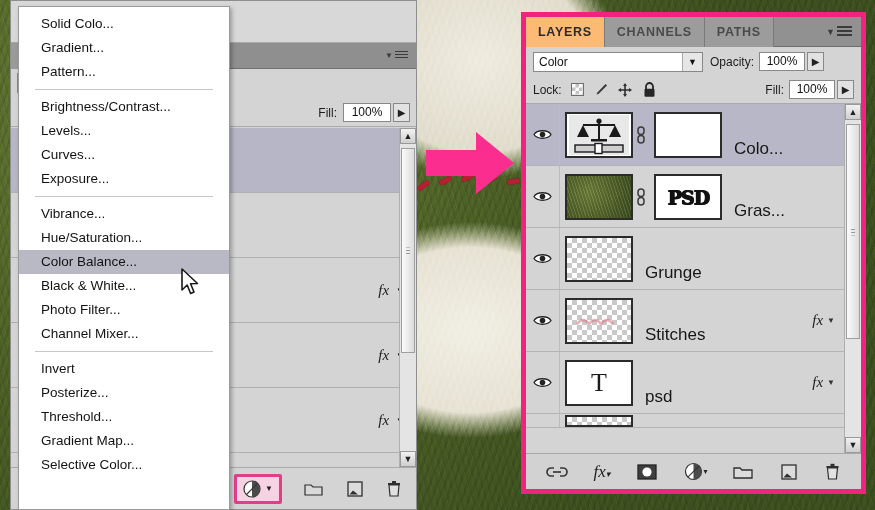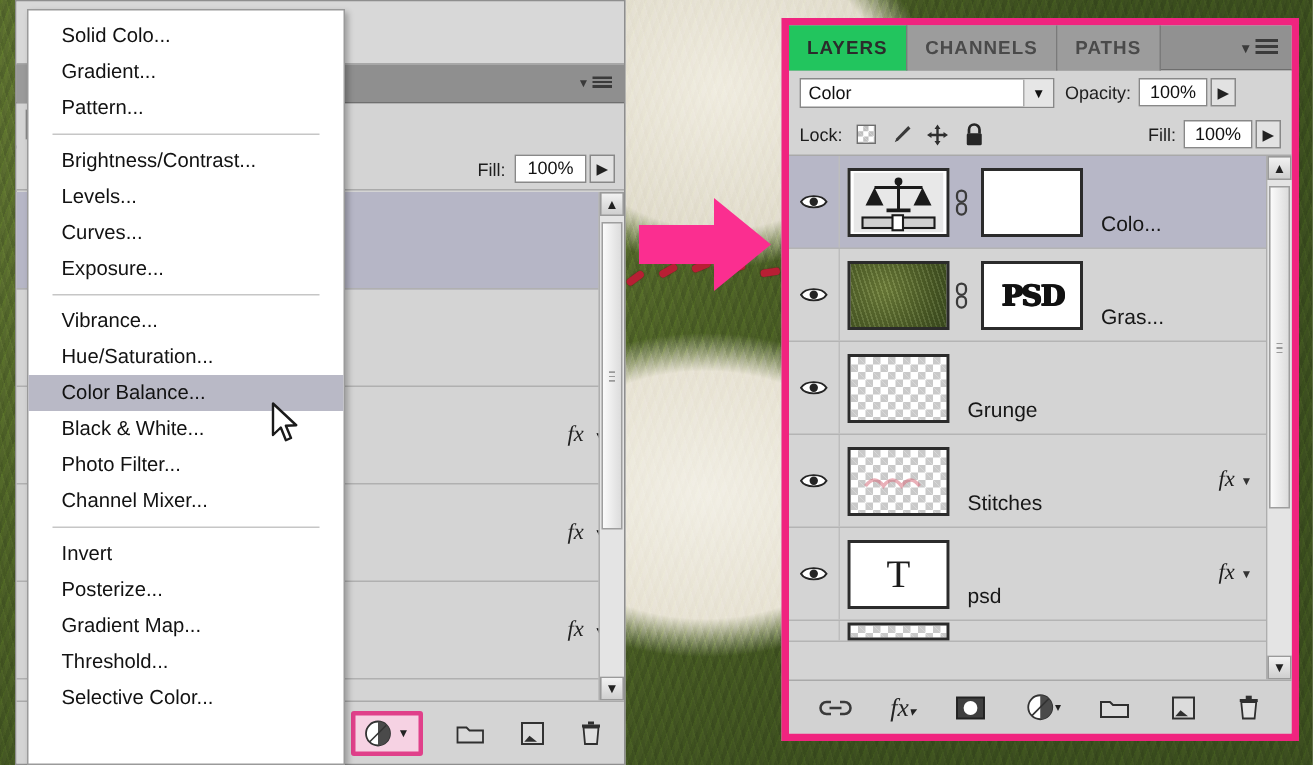--- a/index.html
+++ b/index.html
@@ -150,21 +150,21 @@
   }
   #r-tabbar {
     height:30px; background:#919191; display:flex; align-items:center;
     border-bottom:1px solid #6e6e6e;
   }
   #r-tabbar .tab {
     height:30px; line-height:30px; padding:0 12px;
     font-size:12.5px; font-weight:bold; letter-spacing:0.7px; color:#4a4a4a;
     background:#9c9c9c; border-right:1px solid #7a7a7a;
   }
-  #r-tabbar .tab.sel { background:#22c55e; color:#2b2b2b; }
+  #r-tabbar .tab.sel { background:#fdba74; color:#2b2b2b; }
   .menu-burger { margin-left:auto; margin-right:9px; display:flex; align-items:center; gap:2px; }
 
   #r-blend-row { height:29px; display:flex; align-items:center; padding:0 7px; background:#d4d4d4; }
   #r-lock-row  { height:28px; display:flex; align-items:center; padding:0 7px; background:#d4d4d4; border-bottom:1px solid #a9a9a9;}
 
   #r-list { position:absolute; left:0; top:87px; right:0; bottom:36px; background:#d4d4d4; display:flex; }
   #r-rows { flex:1; overflow:hidden; }
   .r-row {
     height:62px; display:flex; align-items:center;
     border-bottom:1px solid #b4b4b4; background:#d4d4d4;
@@ -182,21 +182,21 @@
       linear-gradient(45deg,#c9c9c9 25%,transparent 25%,transparent 75%,#c9c9c9 75%);
     background-size:10px 10px; background-position:0 0,5px 5px; background-color:#fff;
   }
   .grass-thumb {
     background:
       repeating-linear-gradient(72deg, rgba(255,255,255,0.08) 0 1px, rgba(0,0,0,0.12) 1px 3px),
       radial-gradient(circle at 35% 40%, #73843c, #4c5d26 70%, #3e5020);
     border-color:#2b2b2b;
   }
   .linkmask { width:16px; display:flex; align-items:center; justify-content:center; }
-  .r-name { flex:1; font-size:14px; color:#171717; padding-left:12px;margin-top:28px; }
+  .r-name { flex:1; font-size:17px; color:#171717; padding-left:12px;margin-top:28px; }
   .r-fx { font-family:"Liberation Serif", serif; font-style:italic; font-size:15px; color:#1c1c1c; padding-right:4px;}
   .r-caret { font-size:8px; color:#333; padding-right:9px; }
 
   #r-scroll { width:17px; background:#ccc; border-left:1px solid #aeaeae;
               display:flex; flex-direction:column; }
   .sc-btn { height:16px; background:linear-gradient(#f2f2f2,#cfcfcf); border:1px solid #9a9a9a;
             display:flex; align-items:center; justify-content:center; font-size:9px; color:#222; }
   .sc-track { flex:1; background:#e4e4e4; position:relative; }
   .sc-thumb { position:absolute; left:1px; right:1px; top:4px; height:215px;
               background:linear-gradient(90deg,#fbfbfb,#dcdcdc); border:1px solid #9e9e9e; }
@@ -371,22 +371,22 @@
     <div class="m-sep"></div>
     <div class="m-item">Vibrance...</div>
     <div class="m-item">Hue/Saturation...</div>
     <div class="m-item hl">Color Balance...</div>
     <div class="m-item">Black &amp; White...</div>
     <div class="m-item">Photo Filter...</div>
     <div class="m-item">Channel Mixer...</div>
     <div class="m-sep"></div>
     <div class="m-item">Invert</div>
     <div class="m-item">Posterize...</div>
+    <div class="m-item">Threshold...</div>
     <div class="m-item">Gradient Map...</div>
-    <div class="m-item">Threshold...</div>
     <div class="m-item">Selective Color...</div>
   </div>
 
 <svg id="cursor" width="22" height="30" viewBox="0 0 22 30">
   <path d="M2 1 L2 22 L7.2 17 L10.6 25.5 L14 24 L10.6 15.8 L17.5 15.5 Z" fill="#ffffff" stroke="#1a1a1a" stroke-width="1.6" stroke-linejoin="round"></path>
 </svg>
 
 <svg id="pink-arrow" width="92" height="70" viewBox="0 0 92 70">
   <path d="M2 22 H52 V4 L90 35 L52 66 V48 H2 Z" fill="#fb2e90"></path>
 </svg>

